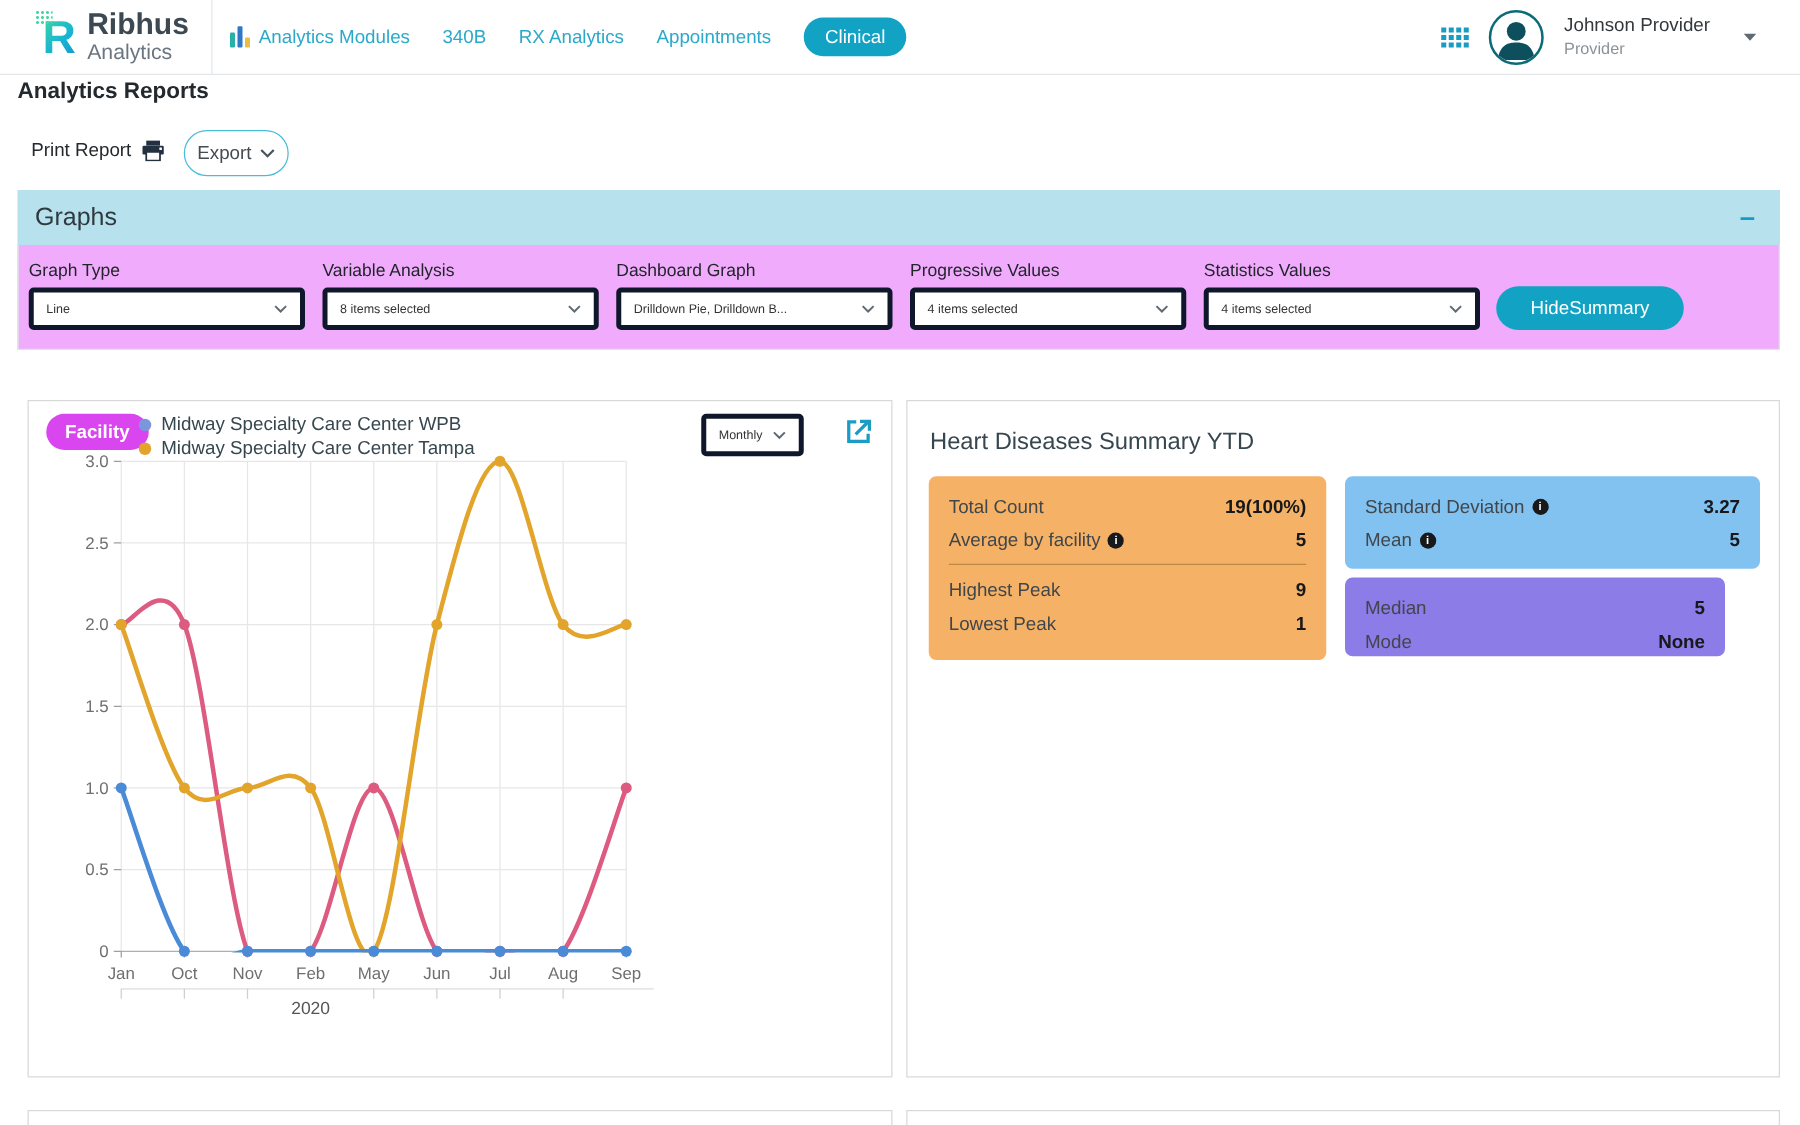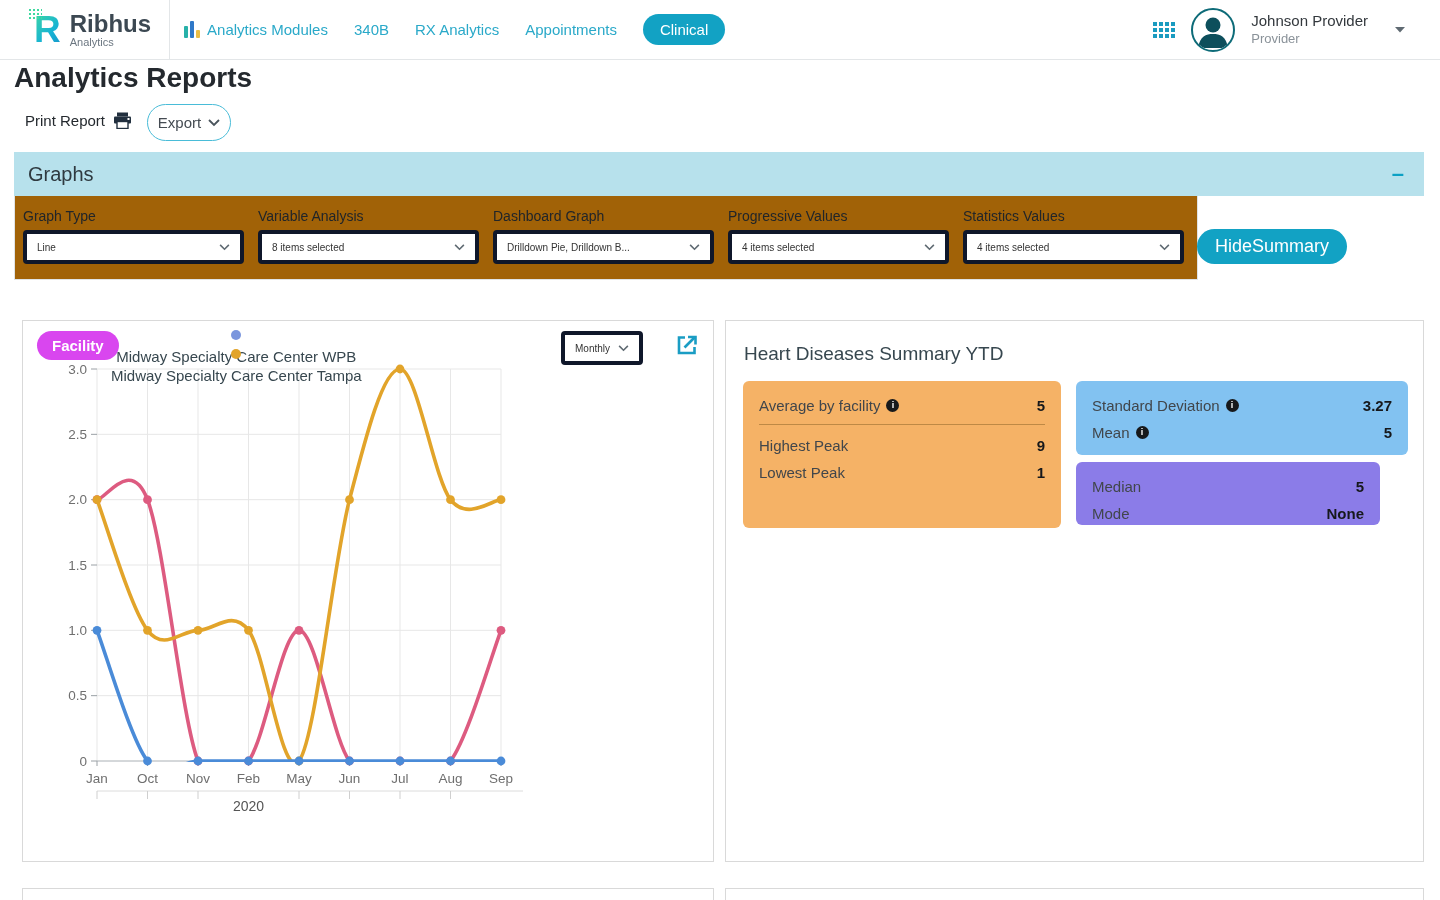--- a/index.html
+++ b/index.html
@@ -10,70 +10,70 @@
   .topnav { position:absolute; left:0; top:0; width:1440px; height:60px; background:#fff;
     border-bottom:1px solid #e3e6e8; display:flex; align-items:center; z-index:5; }
   .brand { display:flex; align-items:center; gap:9px; padding:0 18px 0 34px; height:60px;
     border-right:1px solid #e3e6e8; min-width:157px; }
   .logo-r { font-size:37px; font-weight:700; line-height:1;
     background:linear-gradient(135deg,#3fd9a0 0%,#17b3d4 60%,#1693c9 100%);
     -webkit-background-clip:text; background-clip:text; color:transparent; position:relative; }
   .logo-dots { position:absolute; left:-6px; top:-3px; width:14px; height:12px;
     background-image:radial-gradient(circle,#3fd9a0 1px,transparent 1.3px); background-size:4px 4px; }
   .brand-text .nm { font-size:24px; font-weight:600; color:#3c4852; line-height:1.05; }
-  .brand-text .sb { font-size:11px; color:#6b7680; }
+  .brand-text .sb { font-size:17px; color:#6b7680; }
   .nav-items { display:flex; align-items:center; gap:26px; margin-left:14px; }
   .nav-link { font-size:15px; color:#2aa9c9; text-decoration:none; cursor:pointer; display:flex; align-items:center; gap:7px; }
   .nav-pill { background:#12a2c4; color:#fff; padding:7px 17px; border-radius:17px; font-size:15px; cursor:pointer; }
   .bars-icon { display:inline-flex; align-items:flex-end; gap:2px; height:17px; }
   .bars-icon i { display:block; width:4px; border-radius:1px; }
   .b1 { height:12px; background:#27b1a9; } .b2 { height:17px; background:#2f78c8; } .b3 { height:8px; background:#e9bd46; }
   .nav-right { margin-left:auto; display:flex; align-items:center; gap:16px; padding-right:34px; }
   .grid-icon { display:grid; grid-template-columns:repeat(4,4px); grid-auto-rows:4px; gap:2px; cursor:pointer; }
   .grid-icon i { background:#1a9bc0; }
   .avatar { width:44px; height:44px; border-radius:50%; border:2px solid #0d6b78; background:#fff;
     display:flex; align-items:center; justify-content:center; overflow:hidden; cursor:pointer; }
   .user-meta { line-height:1.25; }
   .user-meta .un { font-size:15px; color:#33383d; }
   .user-meta .ur { font-size:13px; color:#8a9299; }
   .caret { color:#5f6a72; margin-left:10px; }
 
   
-  .page-title { position:absolute; left:14px; top:62px; font-size:28px; font-weight:600; color:#24292e; }
+  .page-title { position:absolute; left:14px; top:62px; font-size:18px; font-weight:600; color:#24292e; }
   .print-btn { position:absolute; left:25px; top:106px; height:28px; display:flex; align-items:center; gap:8px;
     font-size:15px; color:#24292e; cursor:pointer; }
   .export-btn { position:absolute; left:147px; top:104px; width:84px; height:37px; border:1.5px solid #49bcd8;
     border-radius:19px; background:#fff; display:flex; align-items:center; justify-content:center; gap:7px;
     font-size:15px; color:#444b52; cursor:pointer; }
 
   
   .panel-head { position:absolute; left:14px; top:152px; width:1410px; height:44px; background:#b7e1ec;
     display:flex; align-items:center; justify-content:space-between; padding:0 20px 0 14px; }
   .panel-head .t { font-size:20px; color:#2f3a40; }
   .panel-collapse { color:#0ca0c4; font-size:22px; font-weight:700; line-height:20px; cursor:pointer; }
-  .filter-card { position:absolute; left:14px; top:196px; width:1184px; height:84px; background:#a16207;
+  .filter-card { position:absolute; left:14px; top:196px; width:1410px; height:84px; background:#f0abfc;
     border:1px solid #dfe3e6; border-top:none; }
   .f-col { position:absolute; top:12px; width:221px; }
   .f-col .lbl { font-size:14px; color:#212529; margin-bottom:6px; }
   .sel { height:34px; border:4px solid #0f172a; border-radius:4px; background:#fff; display:flex; align-items:center;
     justify-content:space-between; padding:0 10px; font-size:10px; color:#333; cursor:pointer; white-space:nowrap; overflow:hidden; }
   .hide-btn { position:absolute; left:1182px; top:33px; width:150px; height:35px; background:#12a2c4; color:#fff;
-    border:none; border-radius:18px; font-size:18px; font-family:inherit; cursor:pointer; }
+    border:none; border-radius:18px; font-size:15px; font-family:inherit; cursor:pointer; }
 
   
   .card { position:absolute; background:#fff; border:1px solid #d9d9d9; }
   .chart-card { left:22px; top:320px; width:692px; height:542px; }
   .sum-card   { left:725px; top:320px; width:699px; height:542px; }
   .stub-left  { left:22px; top:888px; width:692px; height:30px; }
   .stub-right { left:725px; top:888px; width:699px; height:30px; }
 
   .facility-badge { position:absolute; left:14px; top:10px; height:29px; padding:0 15px; border-radius:15px;
     background:#d946ef; color:#fff; font-size:15px; font-weight:700; display:flex; align-items:center; cursor:pointer; }
   .legend { position:absolute; left:88px; top:9px; }
-  .legend-row { display:flex; align-items:center; gap:8px; height:19px; font-size:15px; color:#37474f; cursor:pointer;flex-direction:column; }
+  .legend-row { display:flex; align-items:center; gap:8px; height:19px; font-size:15px; color:#37474f; cursor:pointer; }
   .legend-dot { width:10px; height:10px; border-radius:50%; flex:0 0 auto; }
   .period-sel { position:absolute; left:538px; top:10px; width:82px; height:34px; }
   .expand-icon { position:absolute; left:652px; top:12px; width:24px; height:24px; cursor:pointer; }
   .chart-svg { position:absolute; left:0; top:0; }
 
   .sum-title { position:absolute; left:18px; top:22px; font-size:19px; color:#37474f; }
   .stat-card { position:absolute; border-radius:6px; padding:11px 16px; font-size:15px; color:#41464b; }
   .stat-card.orange { left:17px; top:60px; width:318px; height:147px; background:#f5b266; }
   .stat-card.blue   { left:350px; top:60px; width:332px; height:74px; background:#82c2f1; }
   .stat-card.purple { left:350px; top:141px; width:304px; height:63px; background:#8b7ce8; }
@@ -342,20 +342,26 @@
     <path d="M13 4 H20.5 V11.5" fill="none" stroke="#1a9dc4" stroke-width="2.6"></path>
   </svg>
 </div>
 
 <div class="card sum-card">
   <div class="sum-title">Heart Diseases Summary YTD</div>
   <div id="stat-cards">
       <div class="stat-card orange">
         <div class="stat-row">
           <span class="lblwrap">
+            <span>Total Count</span>
+          </span>
+          <span class="v">19(100%)</span>
+        </div>
+        <div class="stat-row">
+          <span class="lblwrap">
             <span>Average by facility</span>
             <span class="info-i">i</span>
           </span>
           <span class="v">5</span>
         </div>
         <div class="stat-div"></div>
         <div class="stat-row">
           <span class="lblwrap">
             <span>Highest Peak</span>
           </span>

